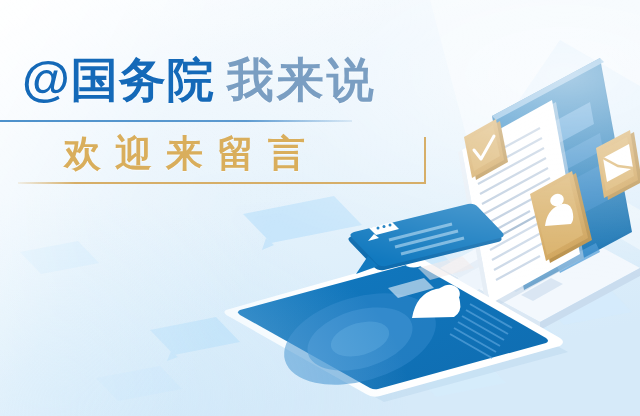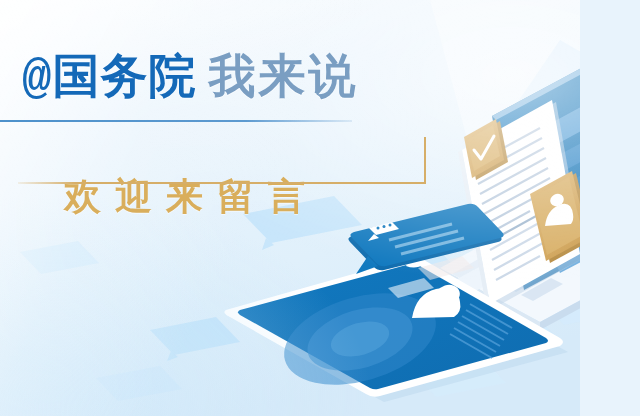--- a/index.html
+++ b/index.html
@@ -3,24 +3,23 @@
 <meta charset="utf-8">
 <title>@国务院 我来说</title>
 <style>
   html,body{margin:0;padding:0;}
   body{
     width:640px;height:416px;overflow:hidden;
     font-family:"Liberation Sans","DejaVu Sans",sans-serif;
     background:#e8f3fc;
   }
   #banner{
-    position:relative;width:580px;height:416px;overflow:hidden;
+    position:relative;width:640px;height:416px;overflow:hidden;
     background:
       linear-gradient(160deg,#fbfdff 0%, #f1f8fd 10%, #e9f4fc 32%, #e0f0fb 58%, #dcedfa 78%, #d8ebfa 100%);
-    font-family: Liberation Mono, monospace;
   }
   
   .wash{
     position:absolute;inset:0;pointer-events:none;
     background:
       linear-gradient(118deg, rgba(255,255,255,.85) 0%, rgba(255,255,255,.25) 26%, rgba(255,255,255,0) 46%),
       radial-gradient(120% 90% at 88% 18%, rgba(255,255,255,.65) 0%, rgba(255,255,255,0) 55%),
       radial-gradient(90% 80% at 10% 95%, rgba(205,232,250,.55) 0%, rgba(205,232,250,0) 60%);
   }
 
@@ -42,21 +41,20 @@
   }
   .rule-blue{
     position:absolute;left:0px;top:120px;width:352px;height:2px;
     background:linear-gradient(90deg,#4d91cb 0%, #5d9ad0 70%, rgba(93,154,208,.15) 100%);
   }
   .subtitle{
     position:absolute;left:64px;top:130px;
     font-size:37px;line-height:48px;letter-spacing:14px;white-space:nowrap;
     font-weight:700;color:#d9ae5c;
     text-shadow:0 1px 0 rgba(255,255,255,.5);
-    margin-top:45px;
   }
   
   .gold-h{
     position:absolute;left:18px;top:182px;width:408px;height:2px;
     background:linear-gradient(90deg,rgba(214,174,104,.15) 0%, #d6ae68 14%, #d6ae68 100%);
   }
   .gold-v{
     position:absolute;left:424px;top:137px;width:2px;height:47px;
     background:#d6ae68;
   }

